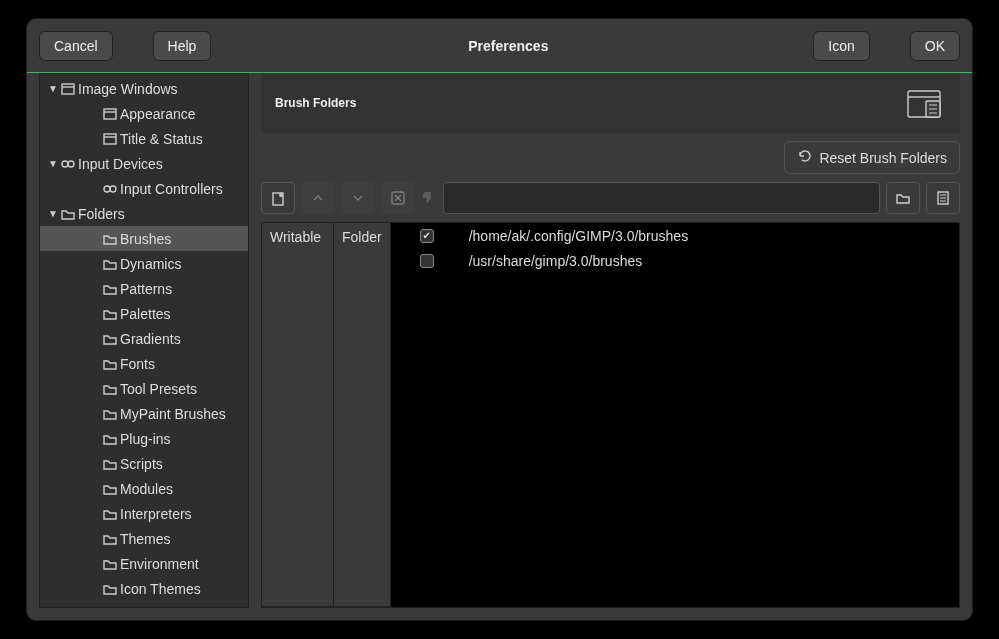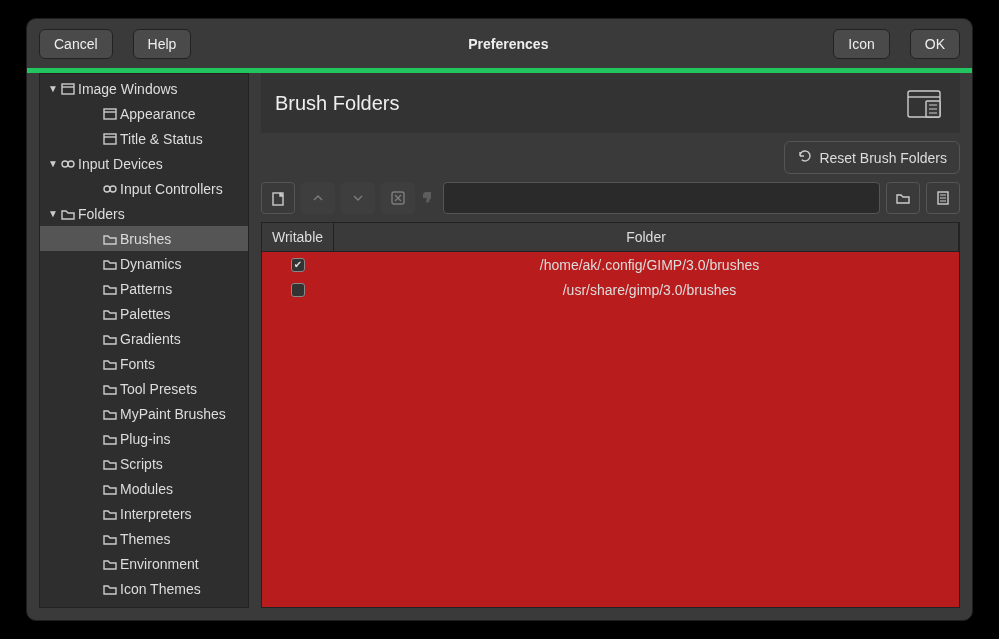--- a/index.html
+++ b/index.html
@@ -1,41 +1,41 @@
 <!DOCTYPE html>
 <html><head>
 <meta charset="utf-8">
 <style>
   * { box-sizing: border-box; margin: 0; padding: 0; }
   html, body { width: 999px; height: 639px; background: #000; font-family: sans-serif; font-size: 14px; color: #ddd; overflow: hidden; }
   .window { position: absolute; left: 26px; top: 18px; width: 947px; height: 603px; background: #3a3a3a; border: 1px solid #1e1e1e; border-radius: 10px; display: flex; flex-direction: column; }
-  .titlebar { height: 54px; display: flex; align-items: center; padding: 0 12px; border-bottom: 5px solid #22c55e; }
+  .titlebar { height: 54px; display: flex; align-items: center; padding: 0 12px; border-bottom: 1px solid #22c55e; gap: 20px; }
   .titlebar .title { flex: 1; text-align: center; font-weight: 600; color: #eee; }
   .btn { background: #4a4a4a; border: 1px solid #222; border-radius: 6px; padding: 6px 14px; color: #eee; cursor: pointer; font-size: 14px; }
   .btn + .btn { margin-left: 20px; }
   .btn-right { margin-left: 8px; }
   .body { flex: 1; display: flex; padding: 0 12px 12px 12px; gap: 12px; overflow: hidden; }
   .sidebar { width: 210px; background: #2e2e2e; border: 1px solid #222; overflow-y: auto; padding-top: 2px; }
   .tree-row { display: flex; align-items: center; height: 25px; padding-left: 6px; cursor: pointer; white-space: nowrap; }
   .tree-row.selected { background: #555; }
   .tree-row .arrow { width: 14px; display: inline-flex; justify-content: center; color: #ccc; font-size: 10px; }
   .tree-row .icon { width: 16px; height: 14px; margin-right: 2px; display: inline-flex; align-items: center; justify-content: center; }
   .tree-row .icon svg { width: 14px; height: 12px; }
   .indent-2 { padding-left: 48px; }
   .main { flex: 1; display: flex; flex-direction: column; gap: 8px; }
   .header-bar { background: #333; display: flex; align-items: center; padding: 10px 14px; height: 60px; }
-  .header-bar h2 { font-size: 20px; font-weight: 400; color: #eee; flex: 1; }
+  .header-bar h2 { font-size: 12px; font-weight: 700; color: #eee; flex: 1; }
   .big-icon { width: 44px; height: 44px; }
   .reset-row { display: flex; justify-content: flex-end; }
   .reset-btn { display: inline-flex; align-items: center; gap: 6px; background: #3a3a3a; border: 1px solid #555; border-radius: 6px; padding: 6px 12px; cursor: pointer; }
   .toolbar { display: flex; align-items: center; gap: 6px; }
   .tool-btn { width: 34px; height: 32px; background: #3a3a3a; border: 1px solid #555; border-radius: 4px; display: inline-flex; align-items: center; justify-content: center; cursor: pointer; }
   .tool-btn.disabled { opacity: 0.45; background: #444; border-color: #444; cursor: default; }
   .path-input { flex: 1; height: 32px; background: #2a2a2a; border: 1px solid #555; border-radius: 4px; padding: 0 8px; color: #ddd; }
-  .table { flex: 1; background: #b91c1c; border: 1px solid #222; display: flex; flex-direction: column; overflow: hidden; text-align: center; }
+  .table { flex: 1; background: #000000; border: 1px solid #222; display: flex; flex-direction: row; overflow: hidden; }
   .thead { display: flex; background: #3a3a3a; border-bottom: 1px solid #222; }
   .th { padding: 6px 8px; font-weight: 500; color: #ddd; border-right: 1px solid #222; }
   .th.writable { width: 72px; }
   .th.folder { flex: 1; }
   .tbody { flex: 1; overflow: auto; }
   .tr { display: flex; align-items: center; height: 25px; }
   .td.writable { width: 72px; display: flex; justify-content: center; }
   .td.folder { flex: 1; padding-left: 6px; color: #ddd; }
   .chk { width: 14px; height: 14px; border: 1px solid #888; border-radius: 3px; display: inline-flex; align-items: center; justify-content: center; background: #333; }
   .chk.checked::after { content: "✔"; font-size: 10px; color: #ddd; line-height: 1; }

